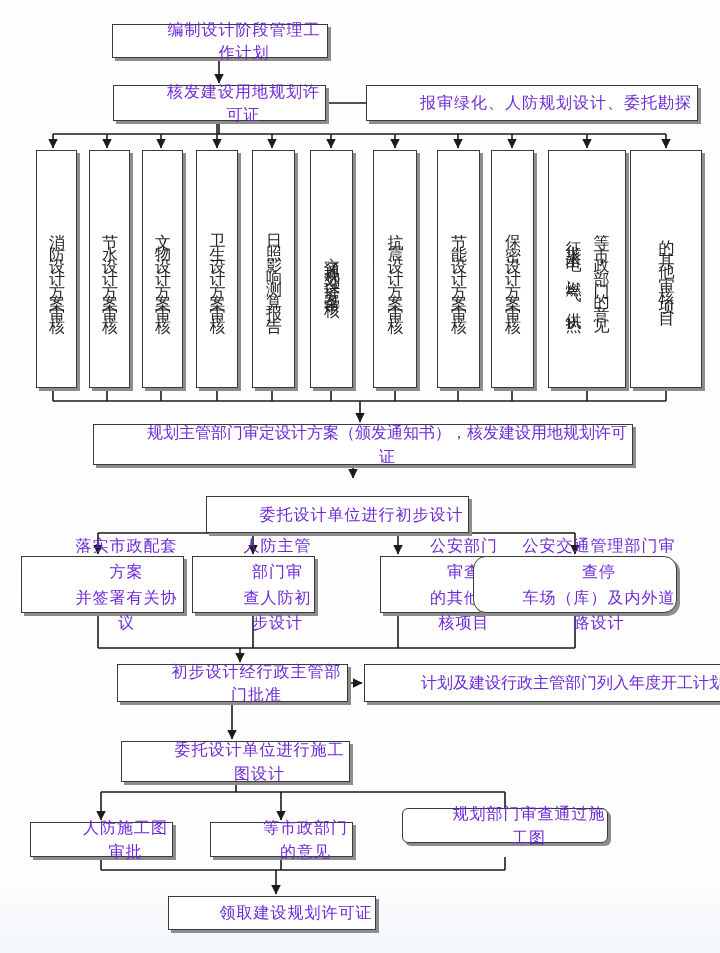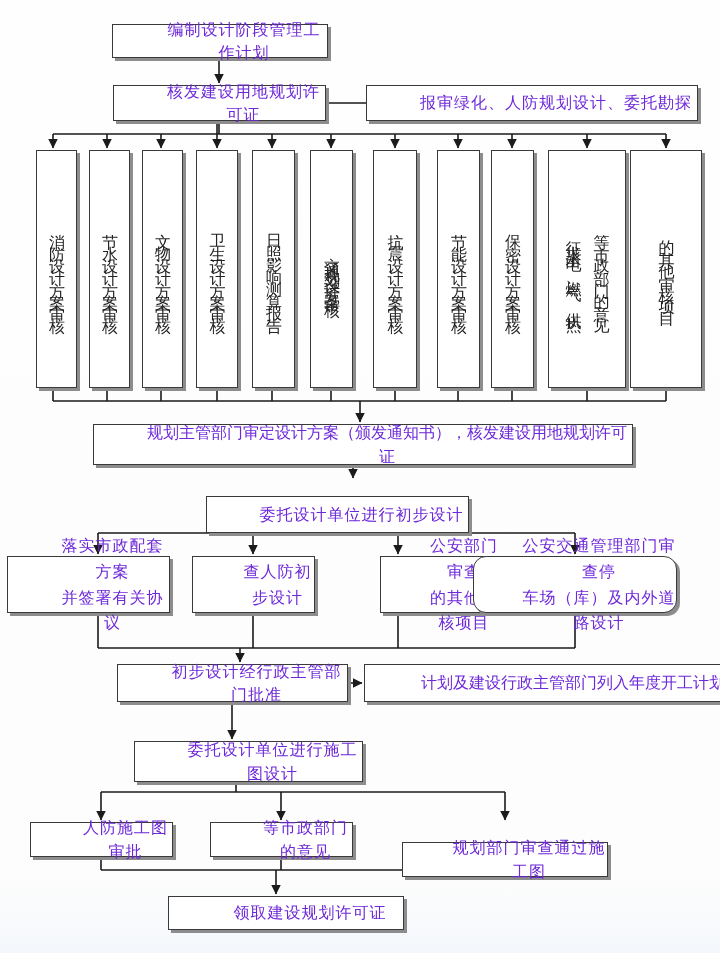--- a/index.html
+++ b/index.html
@@ -130,40 +130,41 @@
     <span class="vt vt-tight">征求水电、燃气、供热</span>
     <span class="vt">等市政部门的意见</span>
   </div>
   <div class="vnode" style="left:630px;width:72px;">
     <span class="vt">的其他审核项目</span>
     </div>
 
   <div class="node" style="left:93px;top:424px;width:540px;height:41px;letter-spacing:0;">规划主管部门审定设计方案（颁发通知书），核发建设用地规划许可证</div>
   <div class="node" style="left:206px;top:480px;width:263px;height:37px;margin-top:16px;">委托设计单位进行初步设计</div>
 
-  <div class="node twoline" style="left:7px;top:556px;width:163px;height:57px;">
+  <div class="node twoline" style="left:21px;top:556px;width:163px;height:57px;">
     <span>落实市政配套方案</span>
     <span>并签署有关协议</span>
   </div>
   <div class="node twoline" style="left:192px;top:556px;width:123px;height:57px;">
+    <span>人防主管部门审</span>
     <span>查人防初步设计</span>
   </div>
   <div class="node twoline" style="left:338px;top:556px;width:120px;height:57px;margin-left:42px;">
     <span>公安部门审查</span>
     <span>的其他审核项目</span>
   </div>
   <div class="node twoline" style="left:473px;top:556px;width:204px;height:57px;border-radius:13px;">
     <span>公安交通管理部门审查停</span>
     <span>车场（库）及内外道路设计</span>
   </div>
 
   <div class="node" style="left:117px;top:664px;width:231px;height:38px;">初步设计经行政主管部门批准</div>
   <div class="node" style="left:364px;top:664px;width:370px;height:38px;letter-spacing:0;">计划及建设行政主管部门列入年度开工计划</div>
 
-  <div class="node" style="left:121px;top:741px;width:229px;height:41px;margin-left:13px;">委托设计单位进行施工图设计</div>
+  <div class="node" style="left:121px;top:741px;width:229px;height:41px;">委托设计单位进行施工图设计</div>
 
   <div class="node" style="left:30px;top:822px;width:143px;height:35px;">人防施工图审批</div>
   <div class="node" style="left:210px;top:822px;width:143px;height:35px;">等市政部门的意见</div>
-  <div class="node" style="left:402px;top:842px;width:206px;height:35px;">规划部门审查通过施工图</div>
+  <div class="node" style="left:402px;top:808px;width:206px;height:35px;border-radius:6px;">规划部门审查通过施工图</div>
 
-  <div class="node" style="left:168px;top:896px;width:236px;height:34px;">领取建设规划许可证</div>
+  <div class="node" style="left:168px;top:896px;width:208px;height:34px;">领取建设规划许可证</div>
 
 </div>
 
 </body></html>

